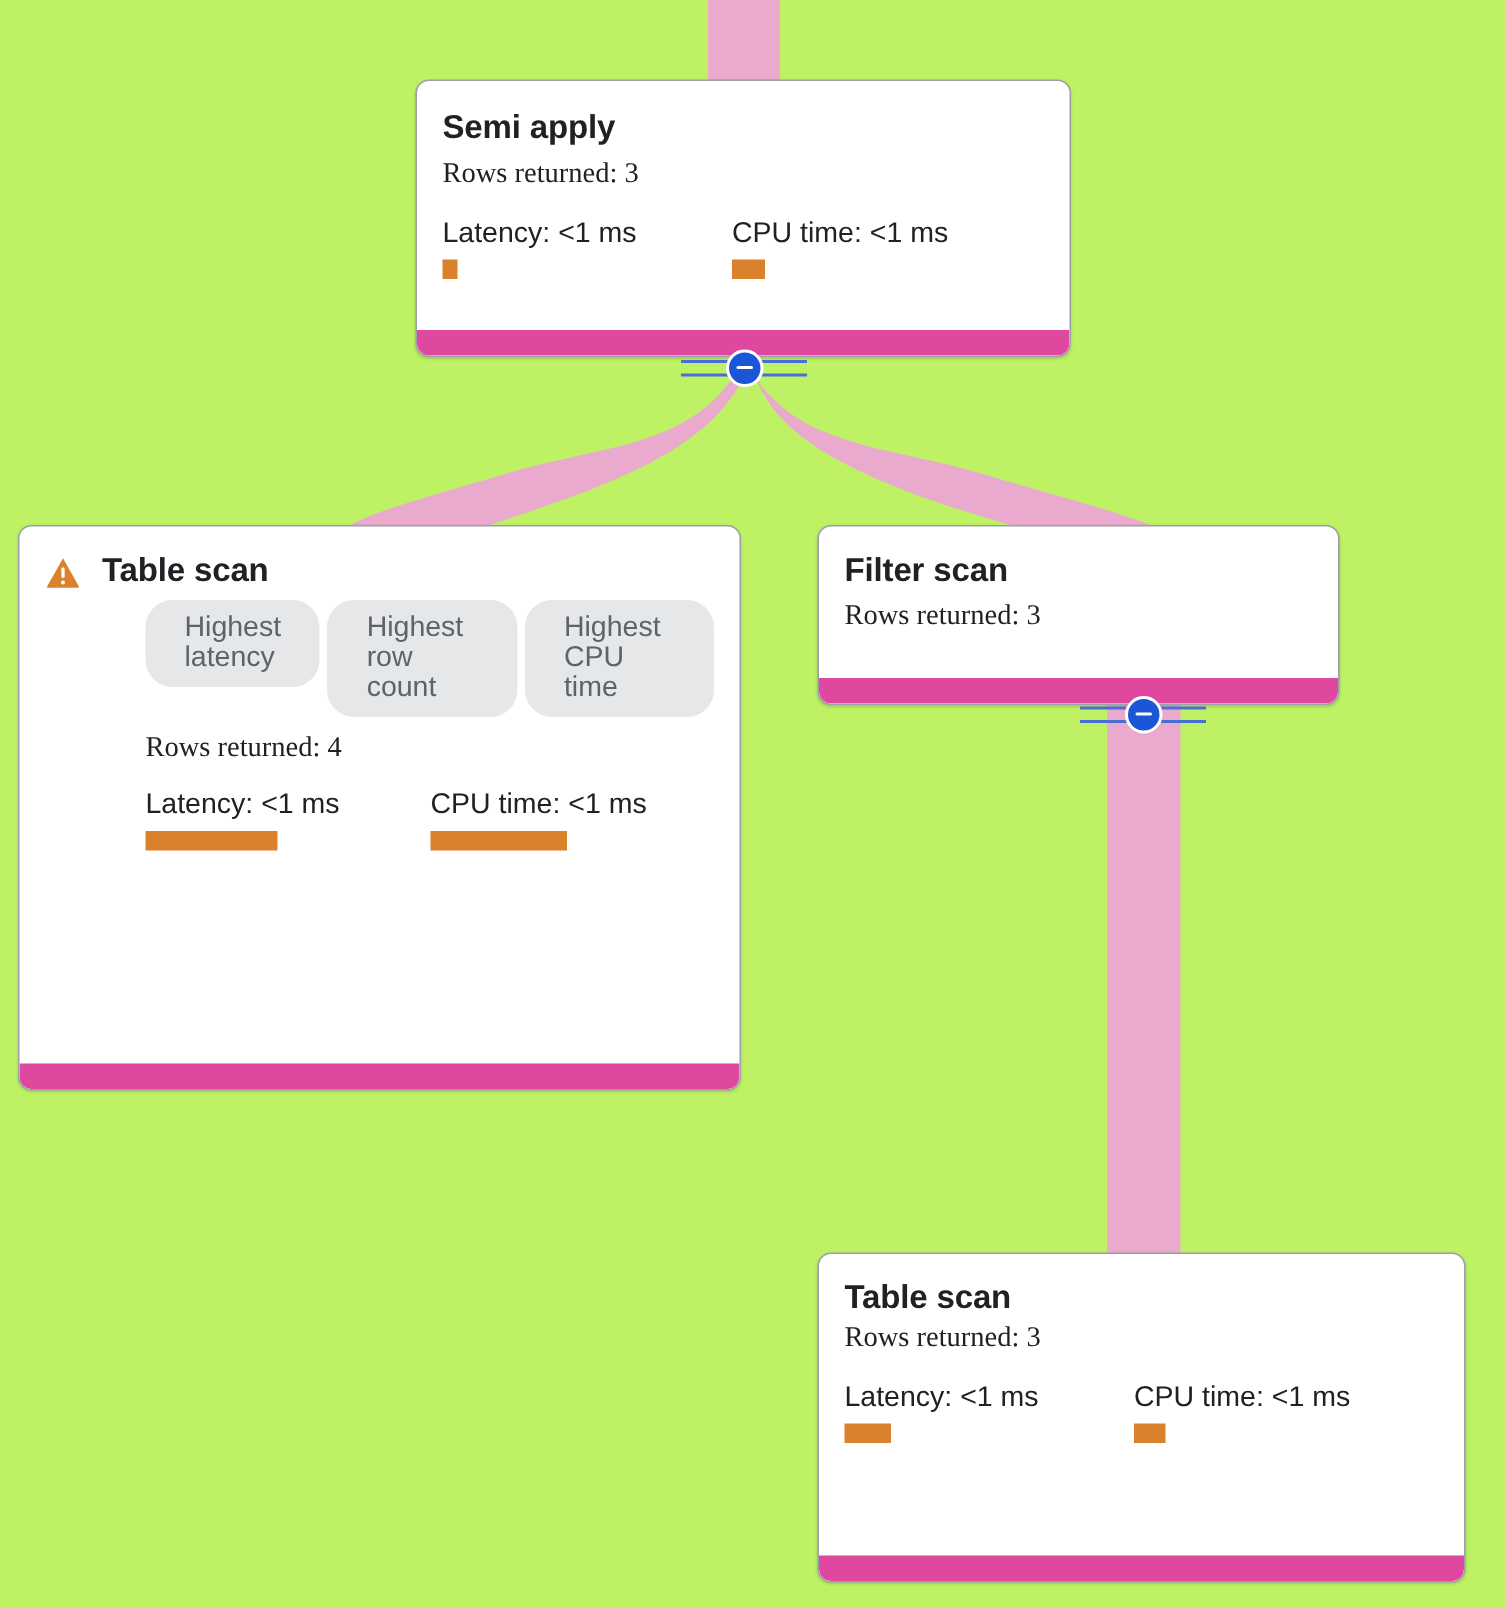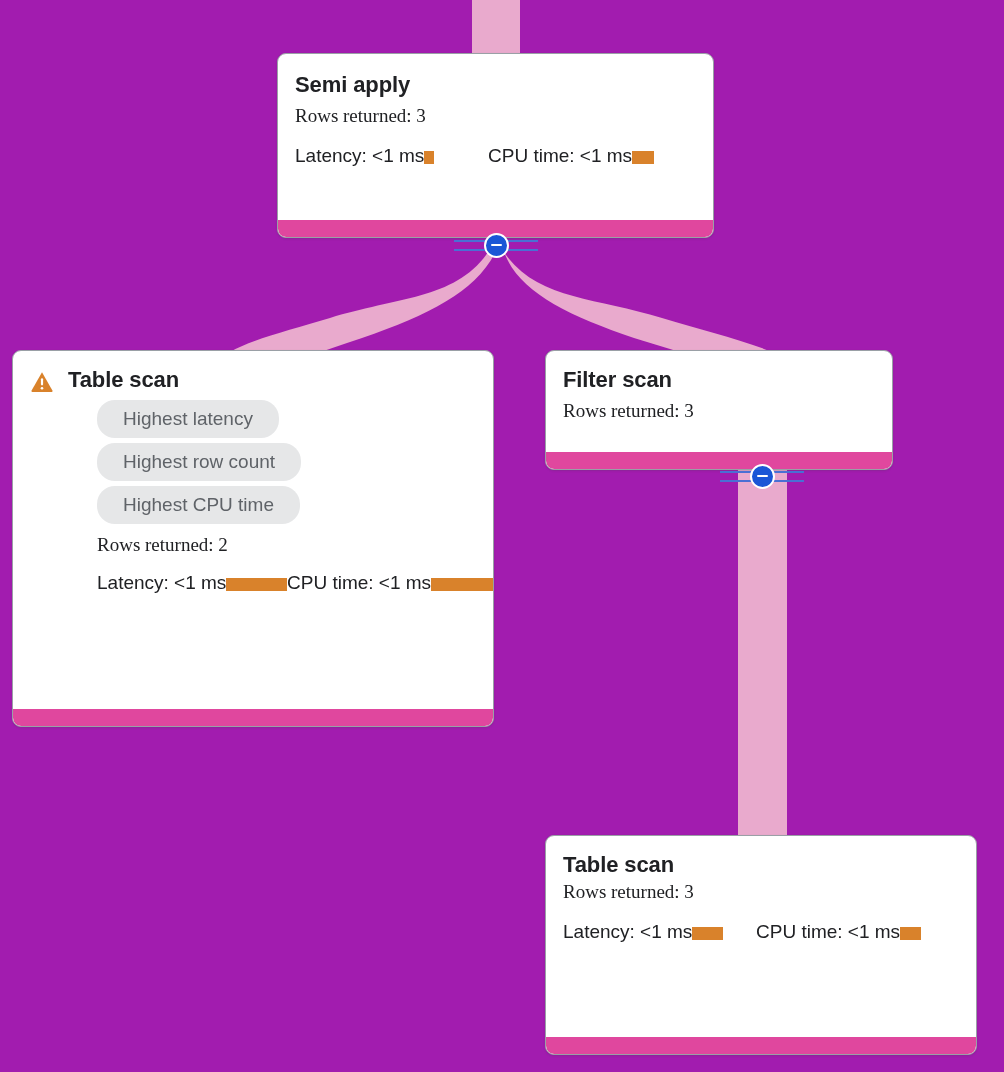--- a/index.html
+++ b/index.html
@@ -11,21 +11,21 @@
     width: 1004px;
     height: 1072px;
     background: #f1f3f4;
     font-family: "Liberation Sans", sans-serif;
     overflow: hidden;
   }
   #canvas {
     position: relative;
     width: 1004px;
     height: 1072px;
-    background: #a21caf;
+    background: #bef264;
   }
   #edges {
     position: absolute;
     left: 0;
     top: 0;
     width: 1004px;
     height: 1072px;
     pointer-events: none;
   }
 
@@ -74,40 +74,39 @@
   .rows-line {
     font-size: 19px;
     color: #202124;
     line-height: 28px;
     margin-top: 4px;
     font-family: Liberation Serif, serif;
   }
   .chips {
     margin-top: 6px;
     display: flex;
-    flex-direction: column;
     align-items: flex-start;
     gap: 5px;
     justify-content: center;
   }
   .chip {
     background: #e6e7e8;
     color: #5f6368;
     font-size: 19px;
     line-height: 20px;
     border-radius: 18px;
     padding: 9px 26px;
   }
   .metrics {
     display: flex;
     margin-top: 15px;
   }
   .metric {
     display: flex;
-    flex-direction: row;
+    flex-direction: column;
   }
   .metric-label {
     font-size: 19px;
     color: #202124;
     line-height: 22px;
     white-space: nowrap;
   }
   .metric-bar {
     height: 13px;
     background: #d9822b;
@@ -233,21 +232,21 @@
           <rect x="10.9" y="8.2" width="2.2" height="7.2" rx="1.1" fill="#ffffff"></rect>
           <circle cx="12" cy="18.3" r="1.3" fill="#ffffff"></circle>
         </svg>
         <div class="node-title">Table scan</div>
       </div>
       <div class="chips" style="padding-left:67px;">
         <div class="chip">Highest latency</div>
         <div class="chip">Highest row count</div>
         <div class="chip">Highest CPU time</div>
       </div>
-      <div class="rows-line" style="padding-left:67px; margin-top:7px;">Rows returned: 2</div>
+      <div class="rows-line" style="padding-left:67px; margin-top:7px;">Rows returned: 4</div>
       <div class="metrics" style="padding-left:67px; margin-top:13px;">
         <div class="metric" style="width:190px;">
           <div class="metric-label">Latency: &lt;1 ms</div>
           <div class="metric-bar" style="width:88px;"></div>
         </div>
         <div class="metric">
           <div class="metric-label">CPU time: &lt;1 ms</div>
           <div class="metric-bar" style="width:91px;"></div>
         </div>
       </div>

